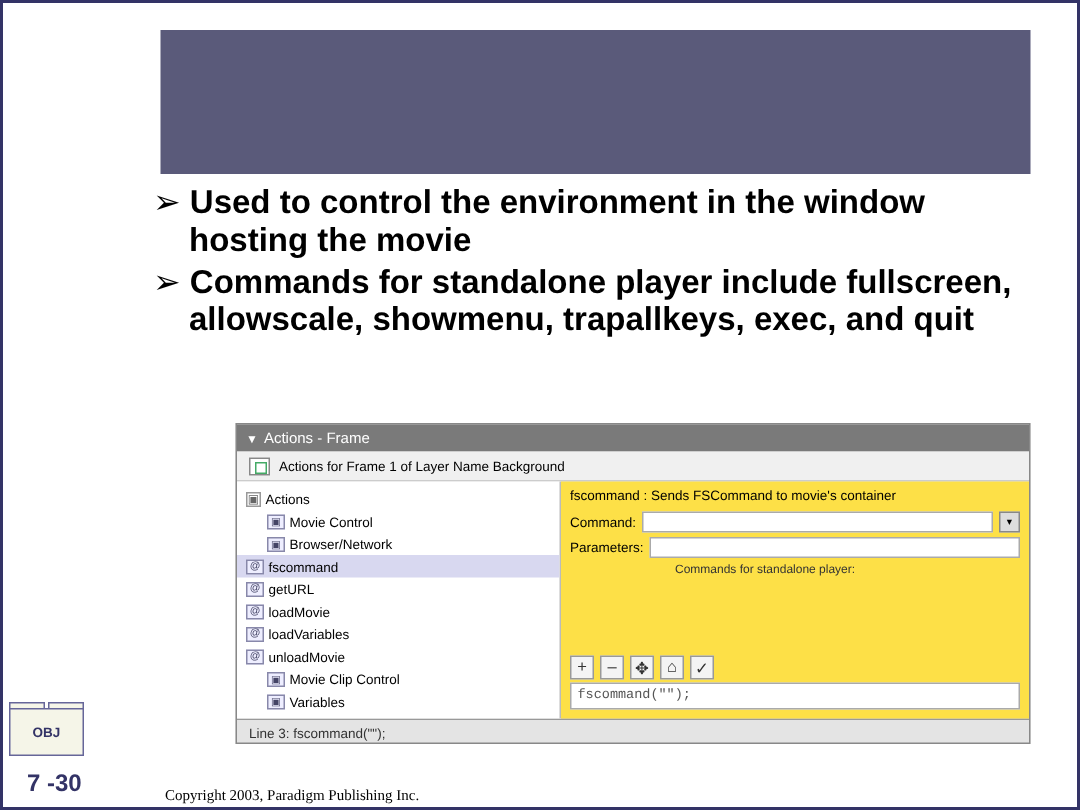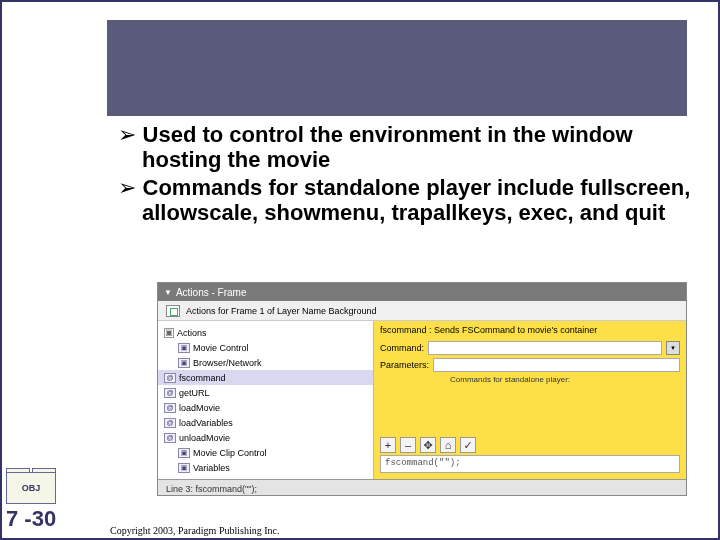--- a/index.html
+++ b/index.html
@@ -1,21 +1,21 @@
 <!DOCTYPE html>
 <html><head>
 <meta charset="utf-8">
 <style>
   * { box-sizing: border-box; margin: 0; padding: 0; }
   body { width: 720px; height: 540px; font-family: Arial, sans-serif; background: #fff; position: relative; overflow: hidden; }
   .slide-frame { width: 720px; height: 540px; border: 2px solid #333366; position: relative; background: #fff; }
   .title-shadow { position: absolute; left: 105px; top: 18px; width: 580px; height: 96px; background: #5a5a7a; }
   .title-box { position: absolute; left: 95px; top: 10px; width: 580px; height: 96px; border: 2px solid #333366; background: #fff; display: flex; align-items: center; justify-content: center; text-align: center; }
   .title-text { font-size: 28px; font-weight: bold; color: #000; line-height: 1.1; padding: 4px 10px; }
-  .bullets { position: absolute; left: 116px; top: 120px; width: 580px; }
+  .bullets { position: absolute; left: 100px; top: 120px; width: 580px; }
   .bullet { font-size: 22px; font-weight: bold; color: #000; line-height: 1.15; margin-bottom: 2px; padding-left: 24px; text-indent: -24px; }
   .bullet::before { content: "➢ "; font-weight: normal; }
   .panel { position: absolute; left: 155px; top: 280px; width: 530px; height: 214px; background: #e4e4e4; border: 1px solid #888; font-family: Tahoma, sans-serif; }
   .panel-header { height: 18px; background: #7a7a7a; color: #fff; font-size: 10px; display: flex; align-items: center; padding-left: 6px; }
   .panel-header .arrow { margin-right: 4px; font-size: 8px; }
   .panel-subheader { height: 20px; background: #f0f0f0; border-bottom: 1px solid #ccc; display: flex; align-items: center; padding-left: 8px; font-size: 9px; gap: 6px; }
   .icon-box { display: inline-block; width: 14px; height: 12px; background: #fff; border: 1px solid #888; position: relative; }
   .icon-box::after { content: ""; position: absolute; left: 3px; top: 2px; width: 6px; height: 6px; border: 1px solid #4a6; }
   .panel-body { display: flex; height: 158px; }
   .tree { width: 216px; background: #fff; border-right: 1px solid #bbb; overflow: hidden; padding: 4px 0; }
@@ -32,21 +32,21 @@
   .field-row input { flex: 1; height: 14px; font-size: 9px; border: 1px solid #aaa; padding: 0 2px; background: #fff; }
   .dd-btn { width: 14px; height: 14px; border: 1px solid #888; background: #ddd; font-size: 7px; display: inline-flex; align-items: center; justify-content: center; }
   .hint { font-size: 8px; color: #333; margin-top: 2px; margin-left: 70px; }
   .toolbar { position: absolute; bottom: 26px; left: 6px; display: flex; gap: 4px; align-items: center; }
   .tbtn { width: 16px; height: 16px; border: 1px solid #999; background: #f4f4f4; font-size: 11px; display: inline-flex; align-items: center; justify-content: center; color: #333; }
   .codebox { position: absolute; bottom: 6px; left: 6px; right: 6px; height: 18px; background: #fff; border: 1px solid #aaa; font-size: 9px; padding: 2px 4px; font-family: "Courier New", monospace; color: #555; }
   .statusbar { height: 18px; font-size: 9px; color: #333; display: flex; align-items: center; padding-left: 8px; border-top: 1px solid #999; }
   .nav { position: absolute; left: 4px; bottom: 52px; display: flex; gap: 2px; }
   .nav button { width: 24px; height: 18px; border: 1px solid #666699; background: #f5f5e8; font-size: 9px; color: #333366; display: inline-flex; align-items: center; justify-content: center; padding: 0; cursor: pointer; }
   .obj-btn { position: absolute; left: 4px; bottom: 34px; width: 50px; height: 32px; background: #f5f5e8; border: 1px solid #666699; font-size: 9px; font-weight: bold; color: #333366; display: inline-flex; align-items: center; justify-content: center; cursor: pointer; }
-  .pagenum { position: absolute; left: 4px; bottom: 6px; font-size: 22px; font-weight: bold; color: #333366; }
+  .pagenum { position: absolute; left: 16px; bottom: 6px; font-size: 16px; font-weight: bold; color: #333366; }
   .copyright { position: absolute; left: 108px; bottom: 2px; font-size: 10px; font-family: "Times New Roman", serif; color: #000; }
 </style>
 </head>
 <body>
 
 <div class="slide-frame">
 
   <div class="title-shadow"></div>
 
   <div class="bullets">

